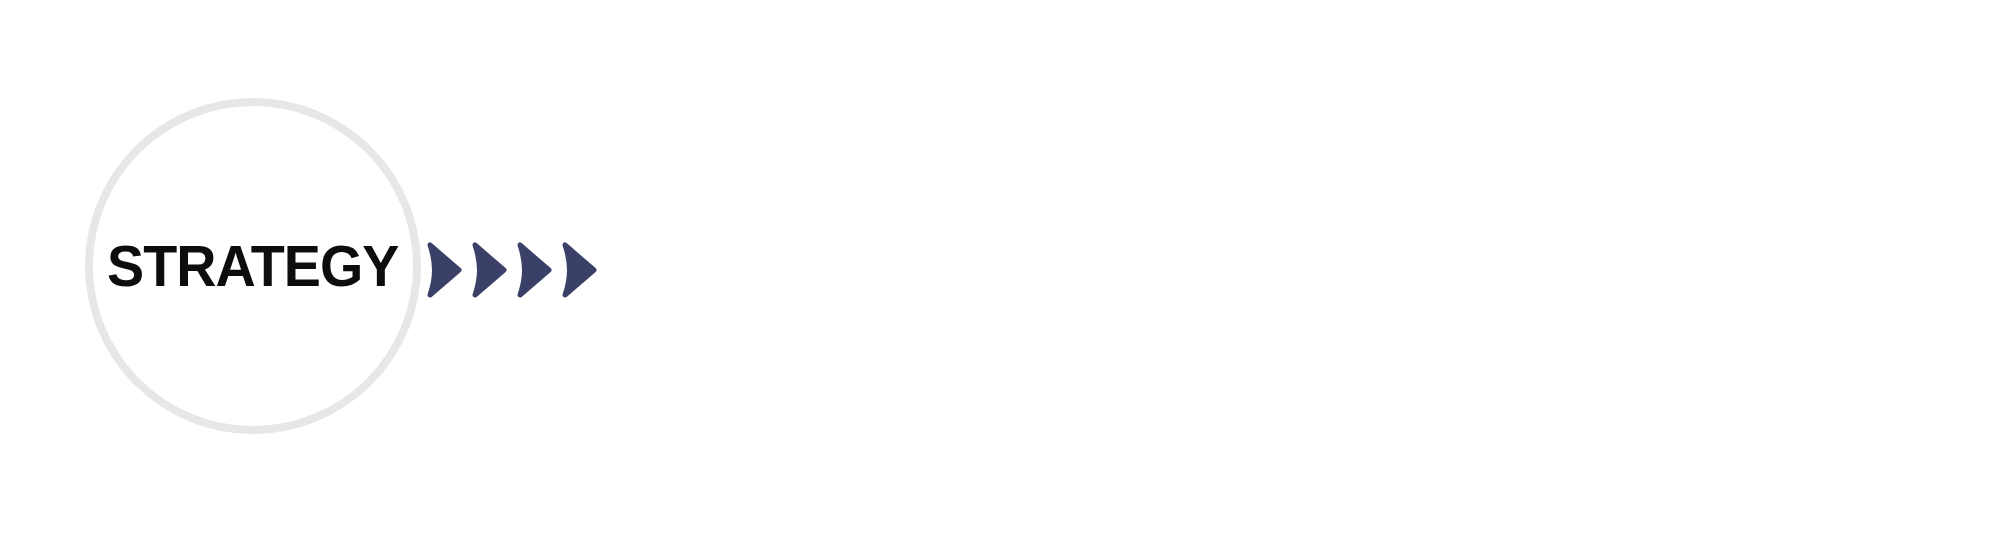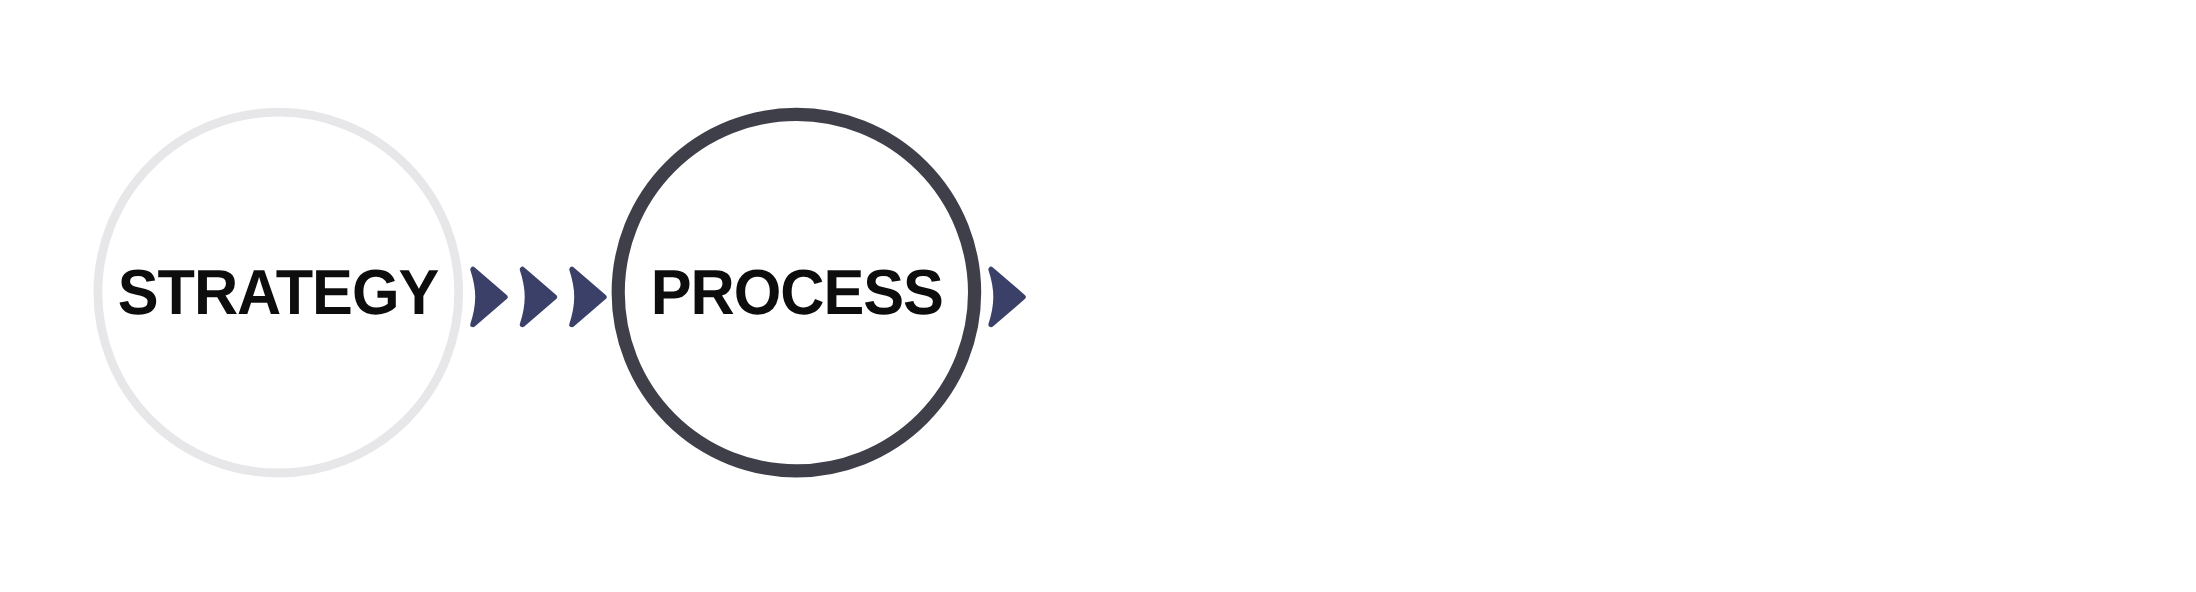--- a/index.html
+++ b/index.html
@@ -75,23 +75,20 @@
     </svg>
   </div>
 
 
   <div class="arrow-wrap">
     <svg width="36" height="58" viewBox="0 0 36 58">
       <path d="M4,4 C10,22 10,36 4,54 L33,29 Z" stroke-width="5" stroke-linejoin="round" fill="#3b4068" stroke="#3b4068"></path>
     </svg>
   </div>
 
-  <div class="circle" style="border-color: rgb(63, 63, 74); border-width: 12px;">
-    <span class="label" style="color: rgb(13, 13, 13);">PROCESS</span>
-  </div>
 
   <div class="arrow-wrap">
     <svg width="36" height="58" viewBox="0 0 36 58">
       <path d="M4,4 C10,22 10,36 4,54 L33,29 Z" stroke-width="5" stroke-linejoin="round" fill="#3b4068" stroke="#3b4068"></path>
     </svg>
   </div>
 
 
 </div>
 

